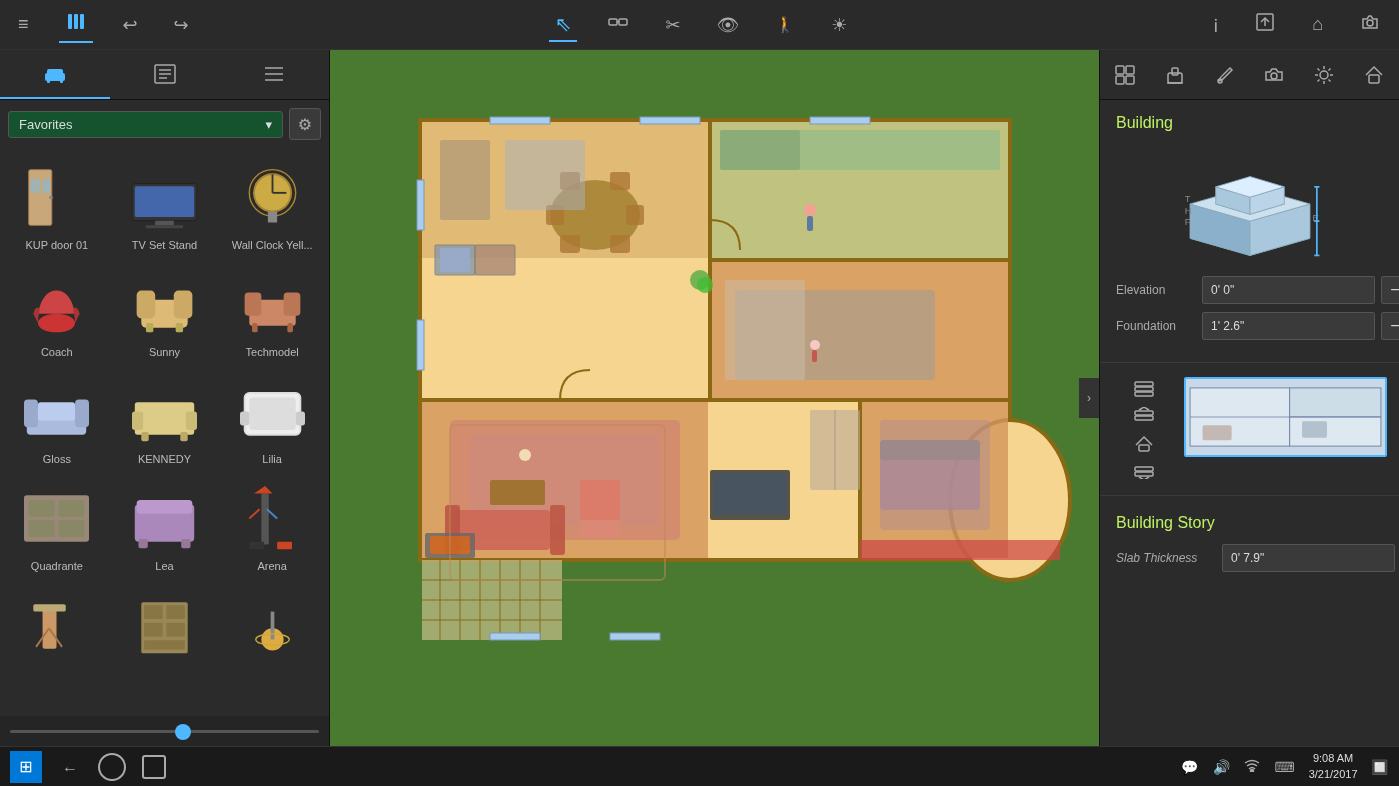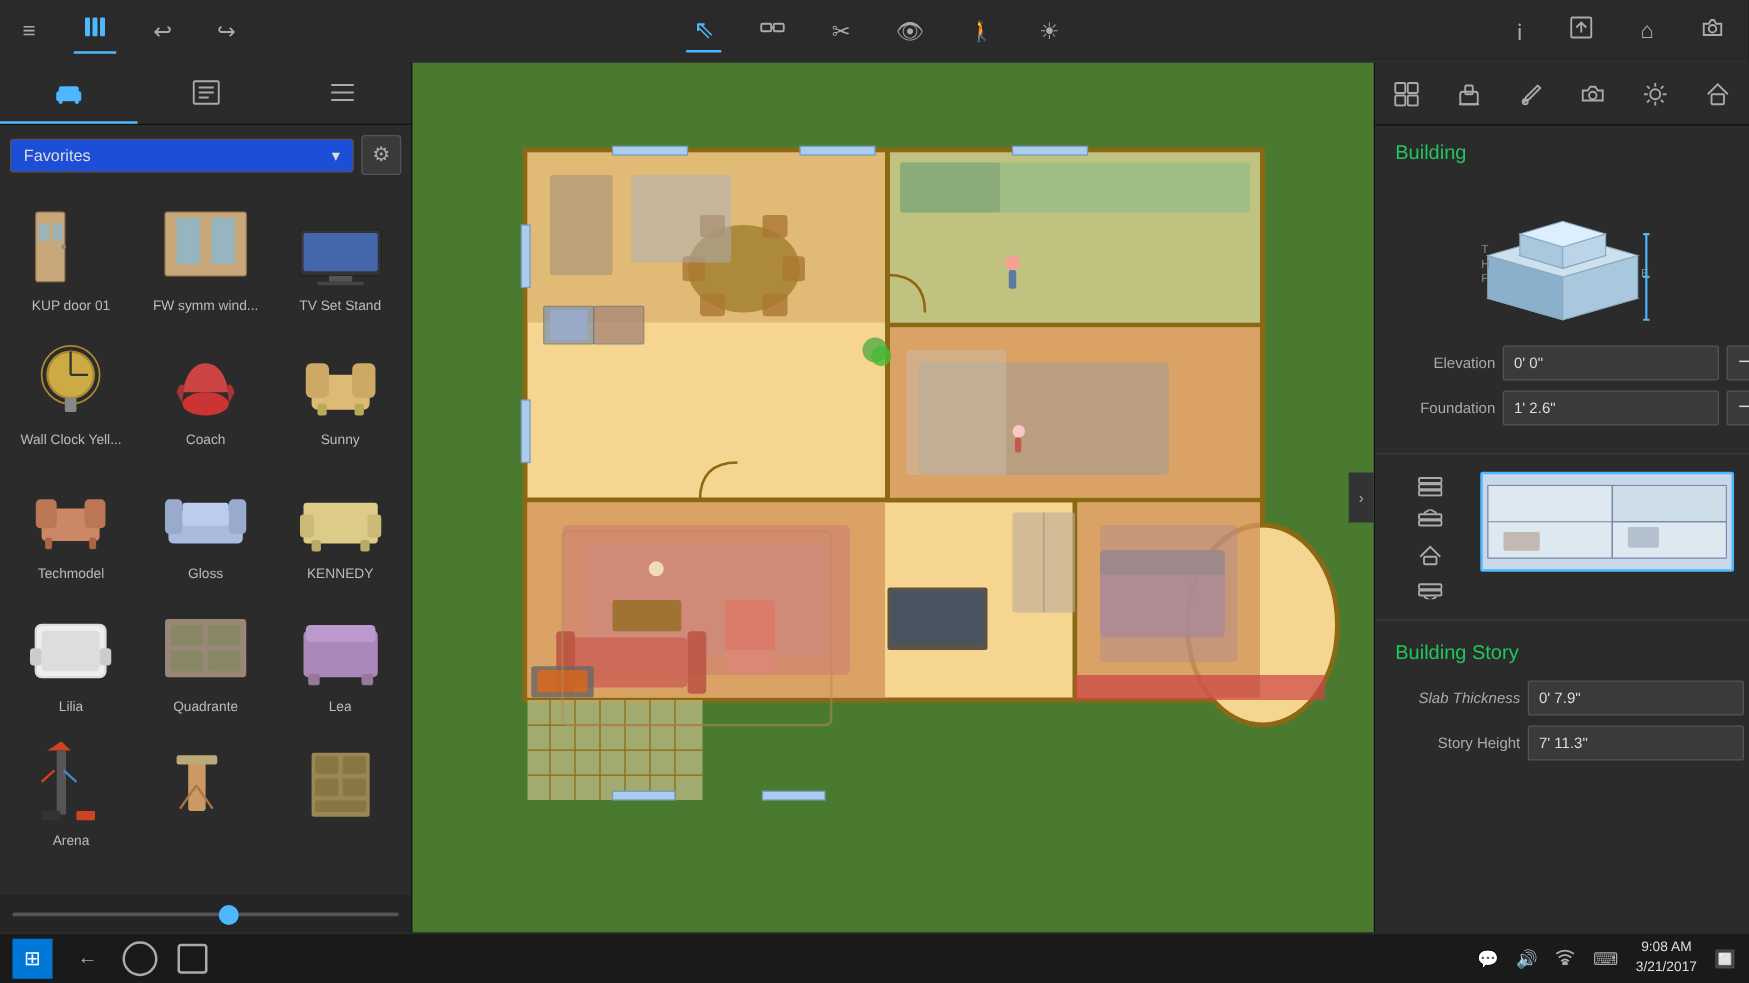--- a/index.html
+++ b/index.html
@@ -76,21 +76,21 @@
     }
 
     .favorites-bar {
       display: flex;
       align-items: center;
       padding: 8px 8px;
       gap: 6px;
     }
     .favorites-dropdown {
       flex: 1;
-      background: #1d4ed8;
+      background: #14532d;
       border: 1px solid #555;
       color: #ddd;
       padding: 5px 10px;
       font-size: 13px;
       border-radius: 3px;
       display: flex;
       align-items: center;
       justify-content: space-between;
       cursor: pointer;
     }
@@ -245,42 +245,41 @@
       color: #aaa;
       font-size: 16px;
     }
 
     .building-section {
       padding: 14px 16px 10px;
       flex-shrink: 0;
     }
     .section-title {
       font-size: 16px;
-      color: #22c55e;
+      color: #bef264;
       font-weight: 500;
       margin-bottom: 12px;
     }
 
     .building-3d {
       display: flex;
       justify-content: center;
       margin-bottom: 12px;
     }
 
     .prop-row {
       display: flex;
       align-items: center;
       margin-bottom: 8px;
       gap: 6px;
     }
     .prop-label {
       font-size: 12px;
       color: #aaa;
       width: 80px;
-      text-align: right;
       flex-shrink: 0;
     }
     .prop-input {
       flex: 1;
       background: #3a3a3a;
       border: 1px solid #555;
       color: #ddd;
       padding: 4px 8px;
       font-size: 12px;
       border-radius: 2px;
@@ -493,30 +492,20 @@
             <rect x="12" y="15" width="10" height="15" rx="1" fill="#8ab8d0" opacity="0.7"></rect>
             <rect x="25" y="15" width="8" height="15" rx="1" fill="#8ab8d0" opacity="0.7"></rect>
             <circle cx="34" cy="35" r="2" fill="#888"></circle>
           </svg>
         </div>
         <span class="grid-item-label">KUP door 01</span>
       </div>
       <div class="grid-item">
         <div class="grid-item-img">
           <svg class="furniture-svg" viewBox="0 0 80 70">
-            <rect x="5" y="5" width="70" height="55" rx="2" fill="#c8a87a" stroke="#a07850" stroke-width="1"></rect>
-            <rect x="15" y="10" width="20" height="40" rx="1" fill="#8ab8d0" opacity="0.8"></rect>
-            <rect x="45" y="10" width="20" height="40" rx="1" fill="#8ab8d0" opacity="0.8"></rect>
-          </svg>
-        </div>
-        <span class="grid-item-label">FW symm wind...</span>
-      </div>
-      <div class="grid-item">
-        <div class="grid-item-img">
-          <svg class="furniture-svg" viewBox="0 0 80 70">
             <rect x="5" y="20" width="70" height="40" rx="3" fill="#333" stroke="#222" stroke-width="1"></rect>
             <rect x="8" y="23" width="64" height="33" rx="2" fill="#4466aa"></rect>
             <rect x="30" y="60" width="20" height="5" fill="#555"></rect>
             <rect x="20" y="65" width="40" height="3" rx="1" fill="#444"></rect>
           </svg>
         </div>
         <span class="grid-item-label">TV Set Stand</span>
       </div>
 
       <div class="grid-item">
@@ -953,25 +942,20 @@
     </div>
 
     <div class="divider"></div>
 
     <div class="current-story-section">
       <div class="section-title">Building Story</div>
 
       <div class="prop-row">
         <span class="prop-label" style="width:100px;font-style:italic;">Slab Thickness</span>
         <input class="prop-input" type="text" readonly="" value="0' 7.9&quot;" style="">
-
-      </div>
-      <div class="prop-row">
-        <span class="prop-label" style="width:100px;">Story Height</span>
-        <input class="prop-input" type="text" readonly="" value="7' 11.3&quot;" style="">
 
       </div>
     </div>
   </div>
 
 </div>
 
 <div class="taskbar">
   <div class="taskbar-start">⊞</div>
   <span class="taskbar-nav">←</span>

